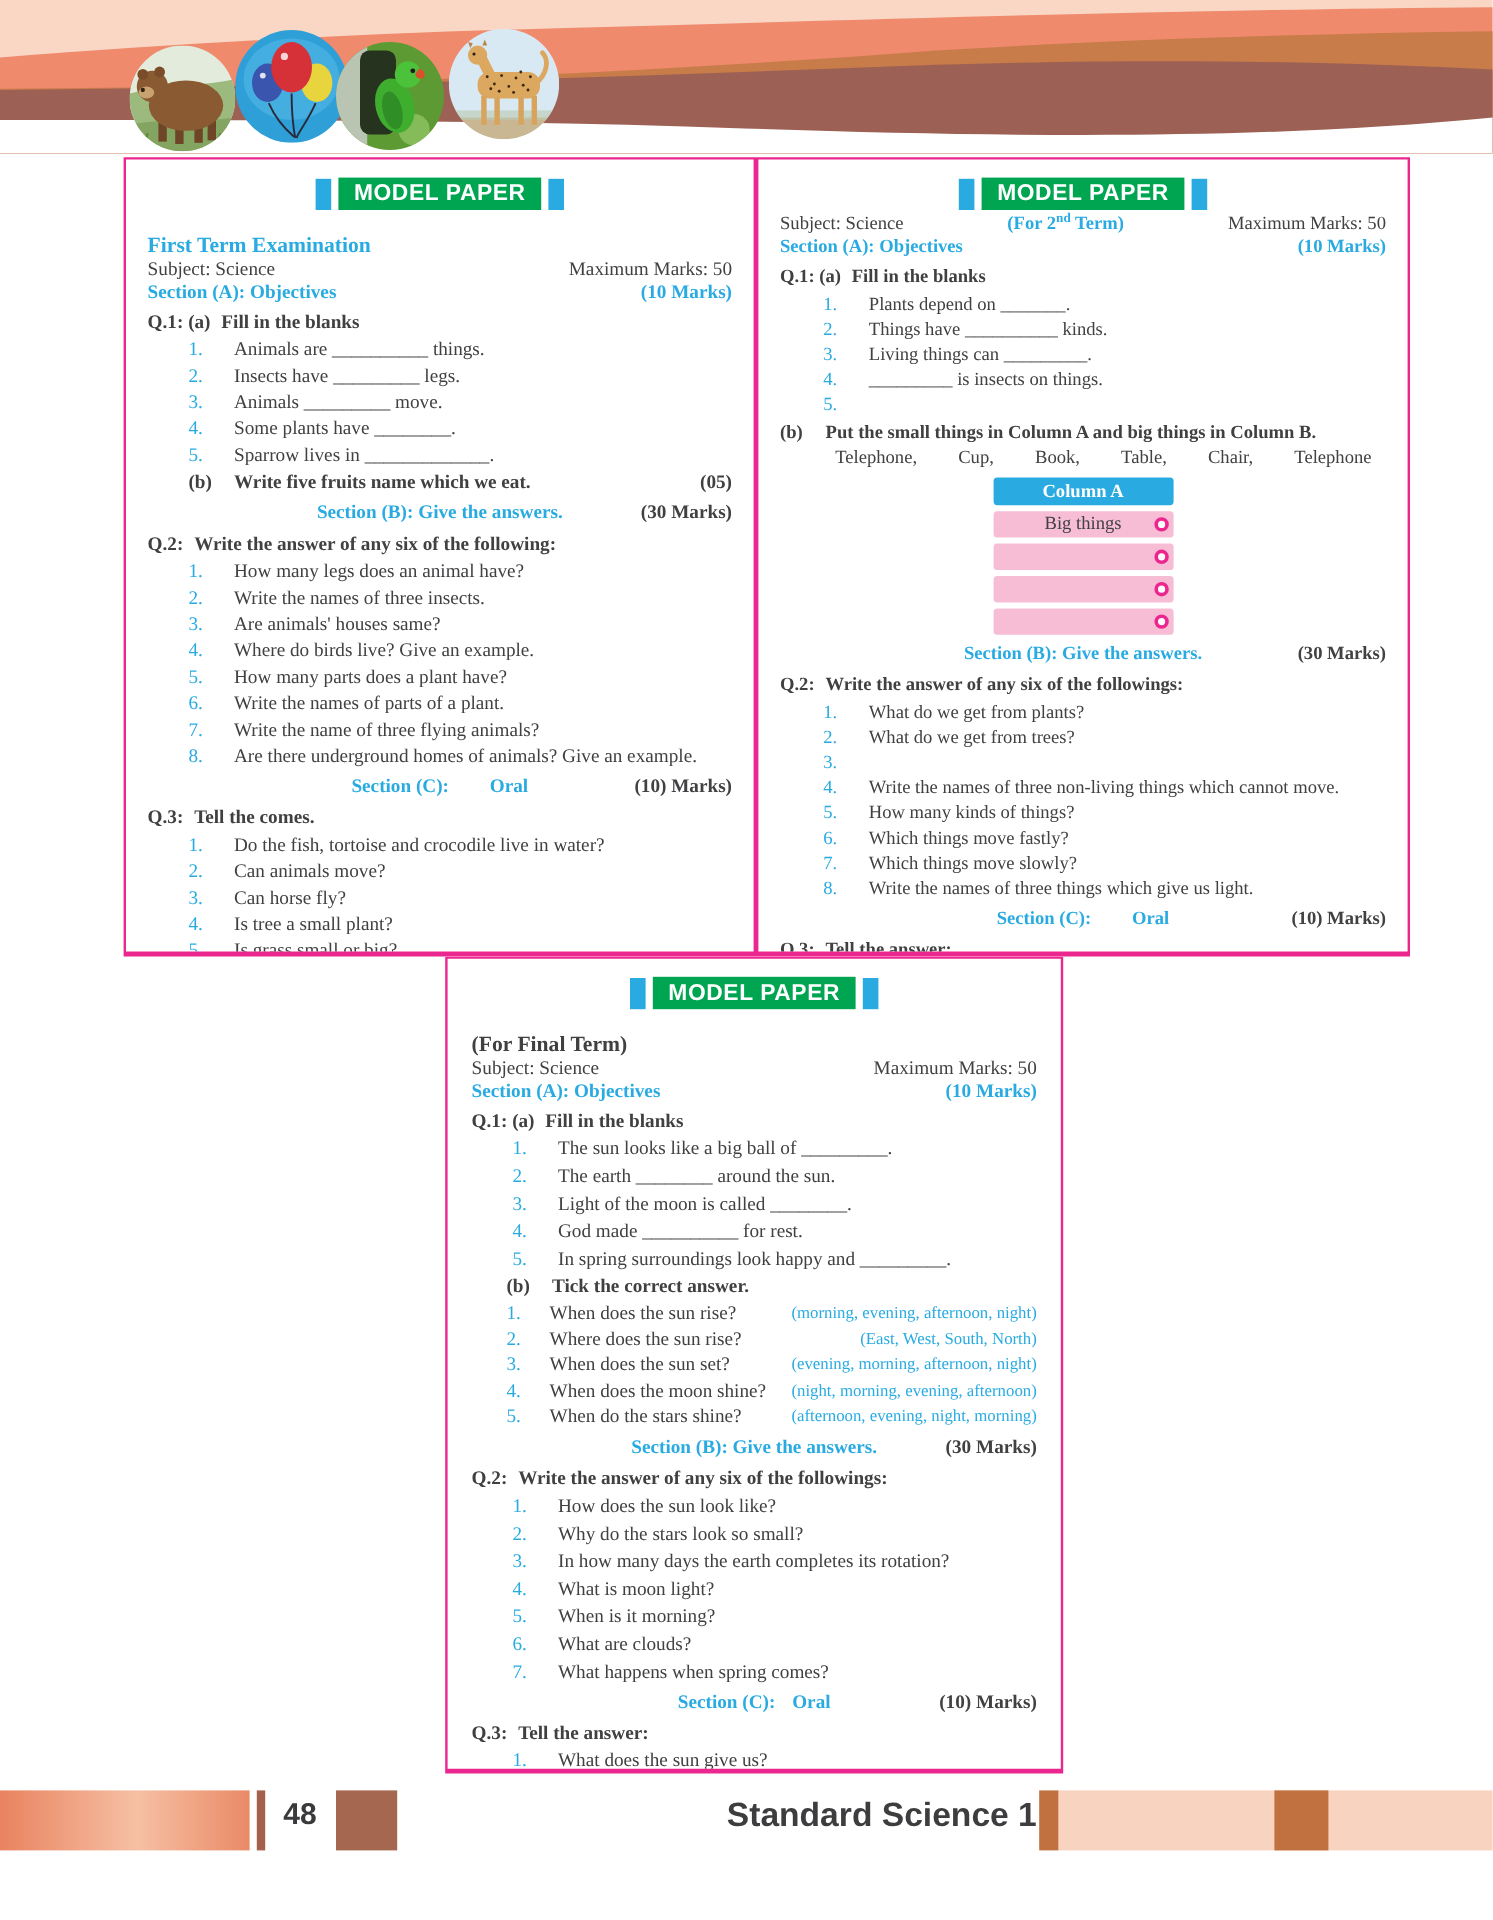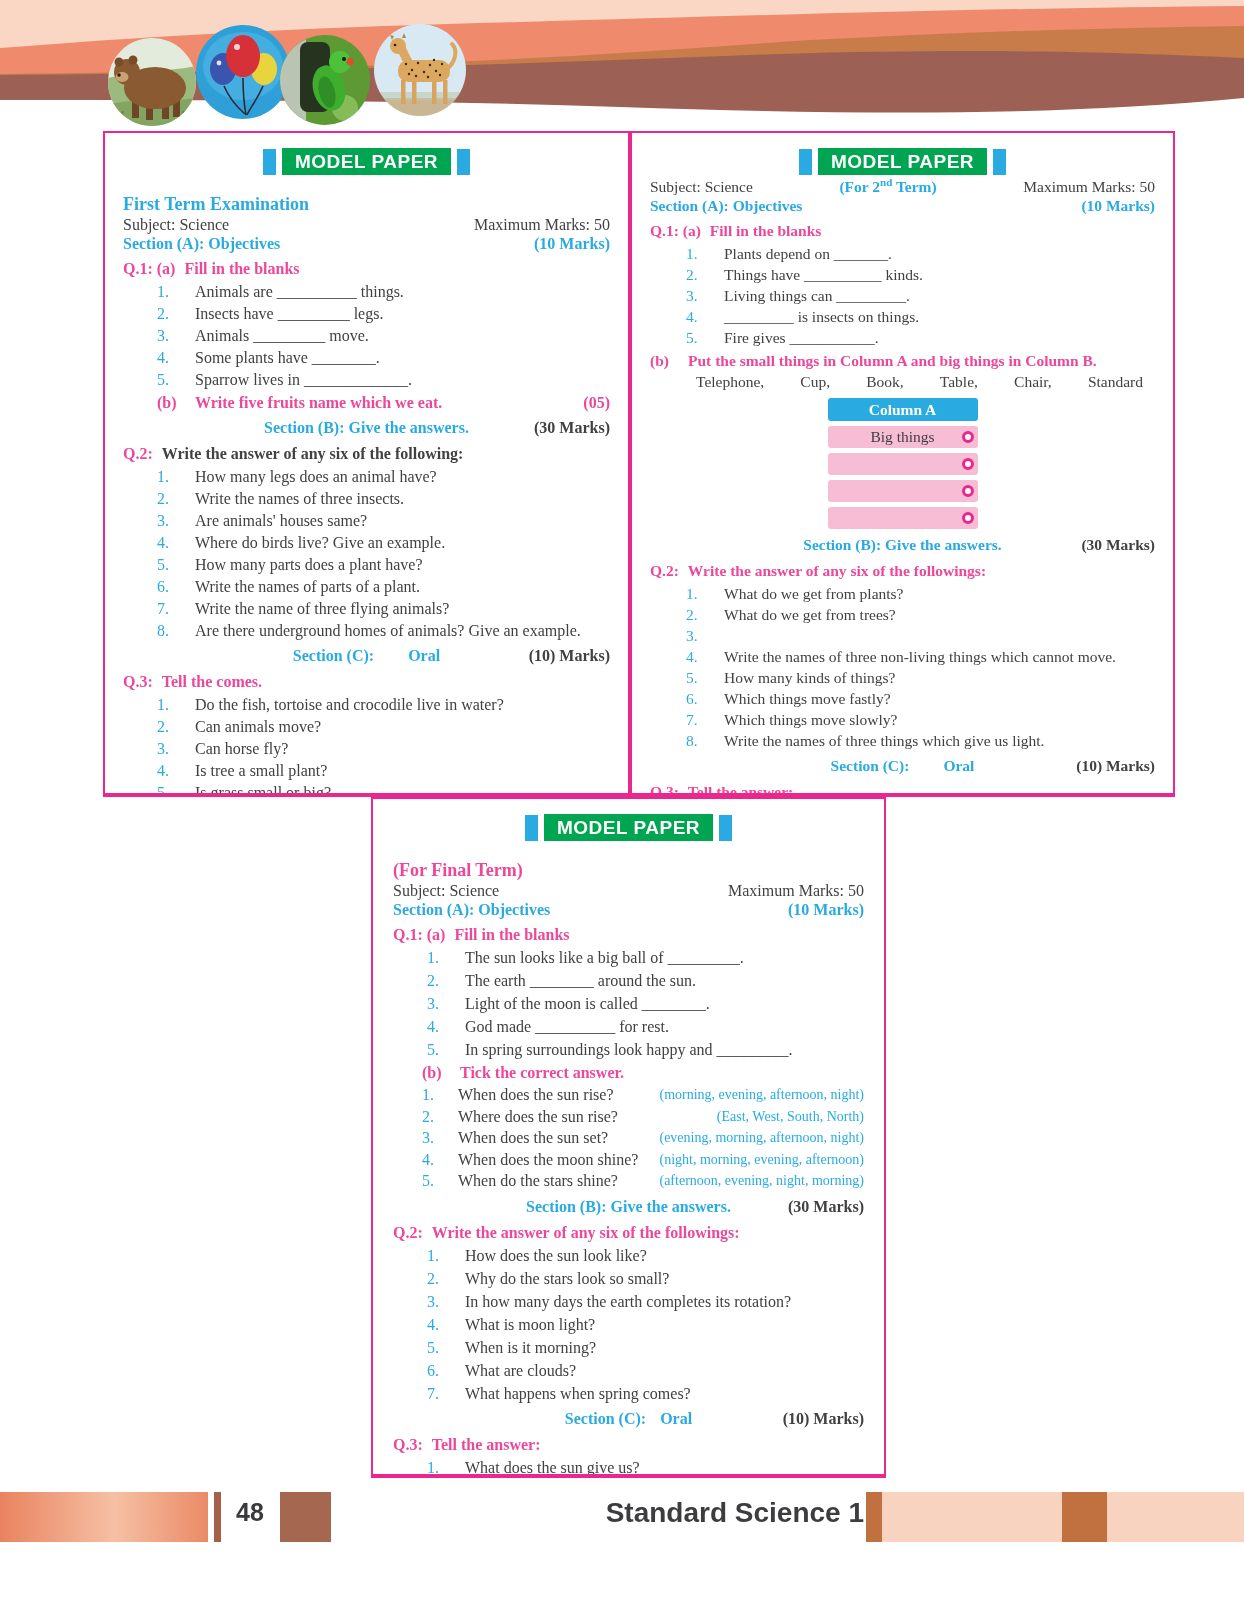--- a/index.html
+++ b/index.html
@@ -9,21 +9,21 @@
   
   .hero{position:absolute;left:0;top:0;width:1244px;height:128px;}
 
   
   .panel{position:absolute;background:#fff;border:2px solid #ec268f;border-bottom-width:4px;
          box-sizing:border-box;overflow:hidden;color:#414042;font-size:16px;}
   #p1{left:103px;top:131px;width:527px;height:666px;padding:13px 18px 0 18px;}
   #p2{left:630px;top:131px;width:545px;height:666px;padding:13px 18px 0 18px;font-size:15.5px;}
   #p3{left:371px;top:797px;width:515px;height:681px;padding:13px 20px 0 20px;}
 
-  .c-cyan{color:#29abe2;} .c-mag{color:#ec4899;} .c-dark{color:#414042;}
+  .c-cyan{color:#29abe2;} .c-mag{color:#404040;} .c-dark{color:#414042;}
   .bold{font-weight:bold;}
 
   .mp-badge{display:flex;justify-content:center;align-items:center;gap:6px;margin-top:2px;}
   .mp-sq{width:13px;height:26px;background:#29abe2;}
   .mp-green{background:#00a551;color:#fff;font-family:Liberation Sans, sans-serif;
             font-weight:bold;font-size:19px;letter-spacing:.5px;padding:1px 13px;line-height:25px;}
 
   .subtitle{font-weight:bold;font-size:18px;margin-top:19px;}
   .row2{display:flex;justify-content:space-between;align-items:baseline;margin-top:1px;}
   .row3{display:flex;justify-content:space-between;align-items:baseline;margin-top:1px;}
@@ -332,34 +332,33 @@
         <div class="qrow">
           <span class="qnum">3.</span>
           <span class="qtext">Living things can _________.</span>
         </div>
         <div class="qrow">
           <span class="qnum">4.</span>
           <span class="qtext">_________ is insects on things.</span>
         </div>
         <div class="qrow">
           <span class="qnum">5.</span>
-          <span class="qtext">Fire gives ___________.</span>
         </div>
       </div>
     <div class="partb">
       <span class="pb-label c-mag">(b)</span>
       <span class="pb-title c-mag">Put the small things in Column A and big things in Column B.</span>
     </div>
     <div class="words">
         <span>Telephone,</span>
         <span>Cup,</span>
         <span>Book,</span>
         <span>Table,</span>
         <span>Chair,</span>
-        <span>Standard</span>
+        <span>Telephone</span>
       </div>
     <div class="match">
       <div class="mcol mcol-a">
         <div class="mhead">Column A</div>
         <div class="mrow"><span>Big things</span><span class="mring"></span></div>
         <div class="mrow">
             <span class="mring"></span>
           </div>
         <div class="mrow">
             <span class="mring"></span>

